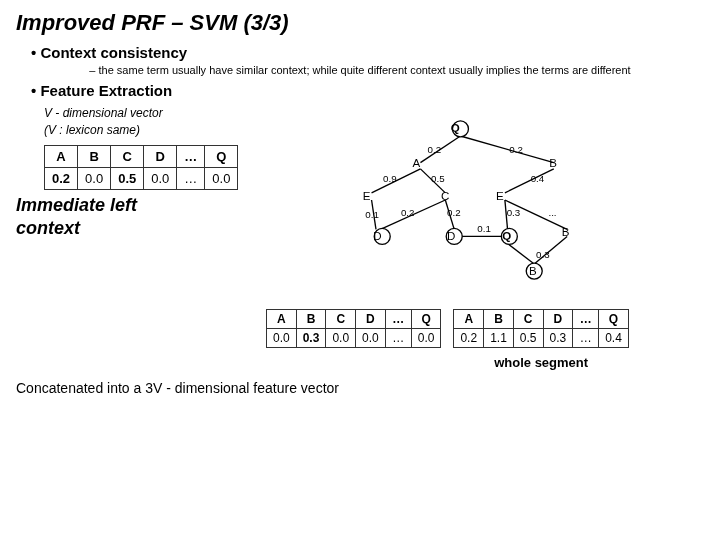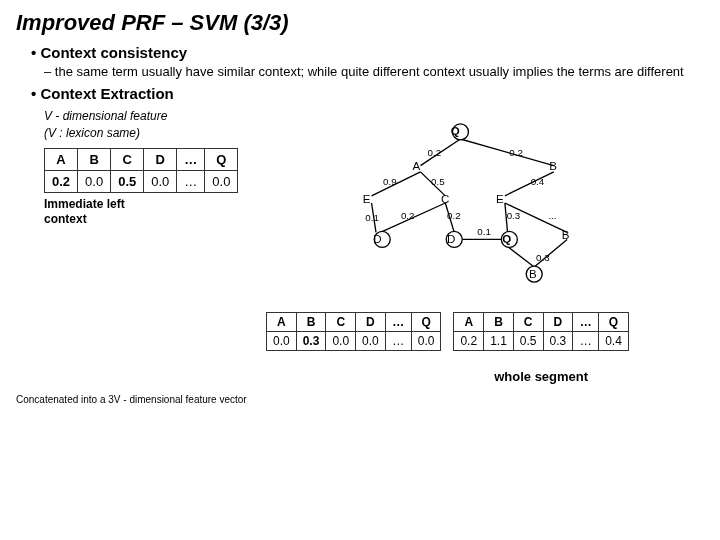--- a/index.html
+++ b/index.html
@@ -21,24 +21,24 @@
     }
 
     .bullet-main {
       font-size: 15px;
       font-weight: bold;
       margin-left: 15px;
       margin-bottom: 2px;
     }
 
     .sub-bullet {
-      margin-left: 28px;
-      font-size: 13px;
+      font-size: 11px;
       margin-bottom: 4px;
       line-height: 1.4;
+      text-align: center;
     }
 
     .content-area {
       display: flex;
       margin-top: 6px;
     }
 
     .left-panel {
       width: 240px;
       flex-shrink: 0;
@@ -65,25 +65,25 @@
       font-size: 13px;
       min-width: 28px;
     }
 
     table.data-table th {
       background: #fff;
       font-weight: bold;
     }
 
     .context-label {
-      margin-left: 28px;
-      font-size: 12px;
+      font-size: 18px;
       font-weight: bold;
       margin-top: 2px;
       line-height: 1.3;
+      font-style: italic;
     }
 
     .right-panel {
       flex: 1;
       position: relative;
       margin-left: 10px;
     }
 
     
     .graph-area {
@@ -109,27 +109,27 @@
     }
 
     .table-block {
       display: flex;
       flex-direction: column;
     }
 
     .whole-segment-label {
       font-size: 13px;
       font-weight: bold;
-      margin-top: 16px;
+      margin-top: 5px;
       text-align: center;
     }
 
     .bottom-text {
       margin-top: 10px;
-      font-size: 10px;
+      font-size: 14px;
     }
 
     table.data-table2 {
       border-collapse: collapse;
       margin-bottom: 2px;
     }
     table.data-table2 th, table.data-table2 td {
       border: 1px solid #333;
       padding: 2px 6px;
       text-align: center;
@@ -138,27 +138,27 @@
     }
   </style>
 </head>
 <body>
 
 <h1>Improved PRF – SVM (3/3)</h1>
 
 <div class="bullet-main">• <span>Context consistency</span></div>
 <div class="sub-bullet">– the same term usually have similar context; while quite different context usually implies the terms are different</div>
 
-<div class="bullet-main">• <span>Context Extraction</span></div>
+<div class="bullet-main">• <span>Feature Extraction</span></div>
 
 <div class="content-area">
 
   <div class="left-panel">
     <div class="italic-label">
-      <span>V - dimensional feature</span><br>
+      <span>V - dimensional vector</span><br>
       <span>(V : lexicon same)</span>
     </div>
 
     <table class="data-table">
       <tbody>
           <tr>
         <th>A</th>
         <th>B</th>
         <th style="font-weight:bold;color:#000;">C</th>
         <th>D</th>

